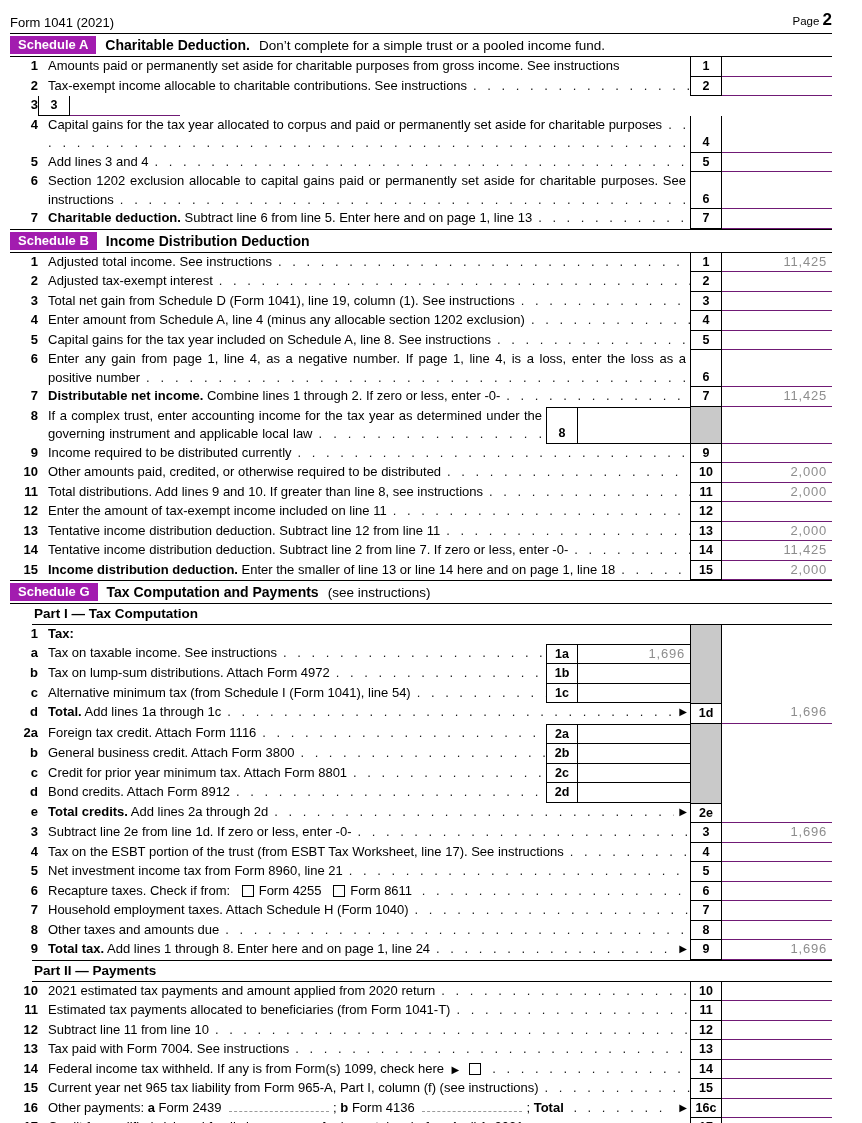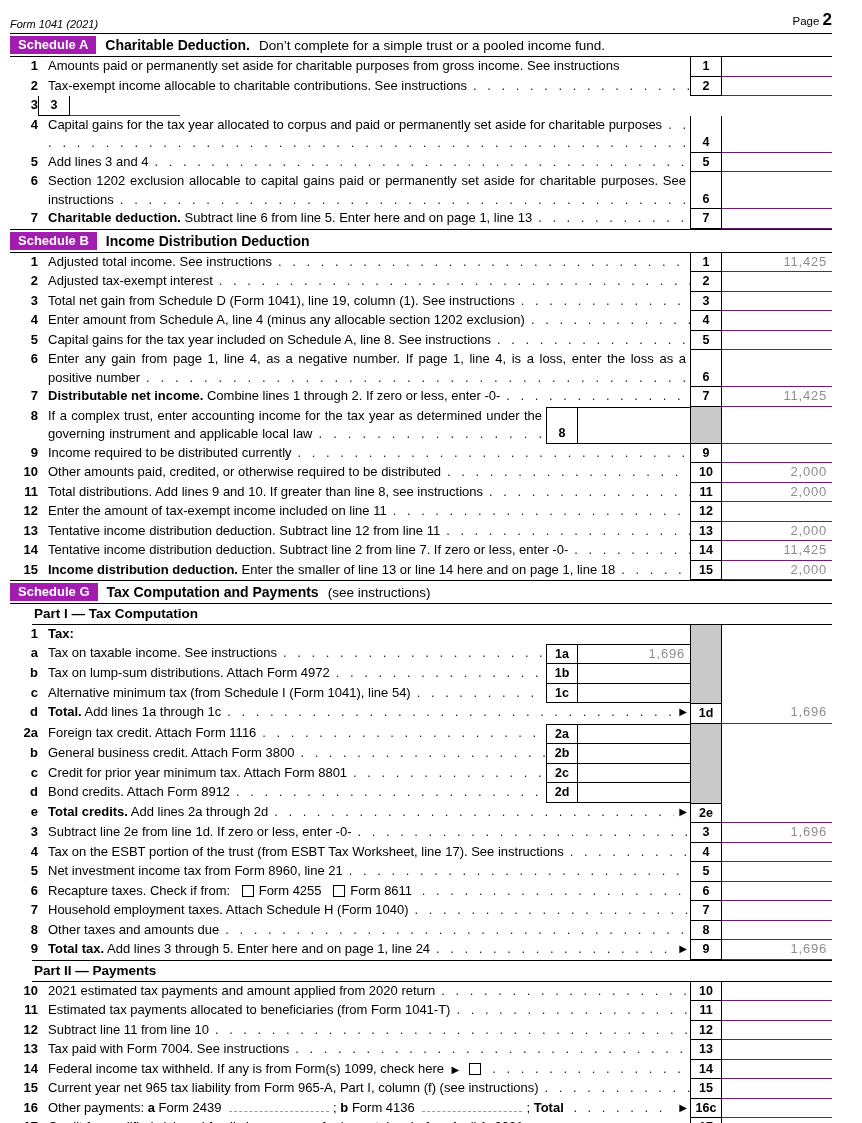--- a/index.html
+++ b/index.html
@@ -4,21 +4,21 @@
 <style>
   * { margin:0; padding:0; box-sizing:border-box; }
   html,body { background:#fff; }
   body {
     width:862px; height:1123px; overflow:hidden;
     font-family:"Liberation Sans", sans-serif;
     color:#000; padding:8px 30px 0 10px;
   }
   
   .pghead { display:flex; justify-content:space-between; align-items:flex-end; padding:2px 0 3px 0; }
-  .pghead .fid { font-size:11px;font-style:italic; }
+  .pghead .fid { font-size:13px; }
   .pghead .pg  { font-size:11.5px; }
   .pghead .pg b{ font-size:17px; }
   .toprule { border-bottom:1.8px solid #000; }
 
   
   .sect.bt { border-top:1.8px solid #000; }
   .sched-head { display:flex; align-items:center; gap:9px; padding:2px 0; border-bottom:1.2px solid #000; }
   .tag { background:#a21caf; color:#fff; font-weight:bold; font-size:13px; padding:1px 8px 2px 8px; }
   .st-title { font-weight:bold; font-size:14px; }
   .st-sub { font-size:13.5px; }
@@ -330,21 +330,21 @@
         <div class="c-val entry vbb"></div>
       </div>
       <div class="row">
         <div class="c-num">8</div>
         <div class="c-lbl h1"><span>Other taxes and amounts due</span><span class="dots"></span></div>
         <div class="c-box nbb">8</div>
         <div class="c-val entry vbb"></div>
       </div>
       <div class="row">
         <div class="c-num">9</div>
-        <div class="c-lbl h1"><b>Total tax.</b> <span>Add lines 3 through 5. Enter here and on page 1, line 24</span><span class="dots"></span></div>
+        <div class="c-lbl h1"><b>Total tax.</b> <span>Add lines 1 through 8. Enter here and on page 1, line 24</span><span class="dots"></span></div>
         <div class="c-arrow">▶</div>
         <div class="c-box nbb">9</div>
         <div class="c-val entry vbb">1,696</div>
       </div>
       <div class="part-head thick">Part II — Payments</div>
       <div class="row">
         <div class="c-num">10</div>
         <div class="c-lbl h1"><span>2021 estimated tax payments and amount applied from 2020 return</span><span class="dots"></span></div>
         <div class="c-box nbb">10</div>
         <div class="c-val entry vbb"></div>

